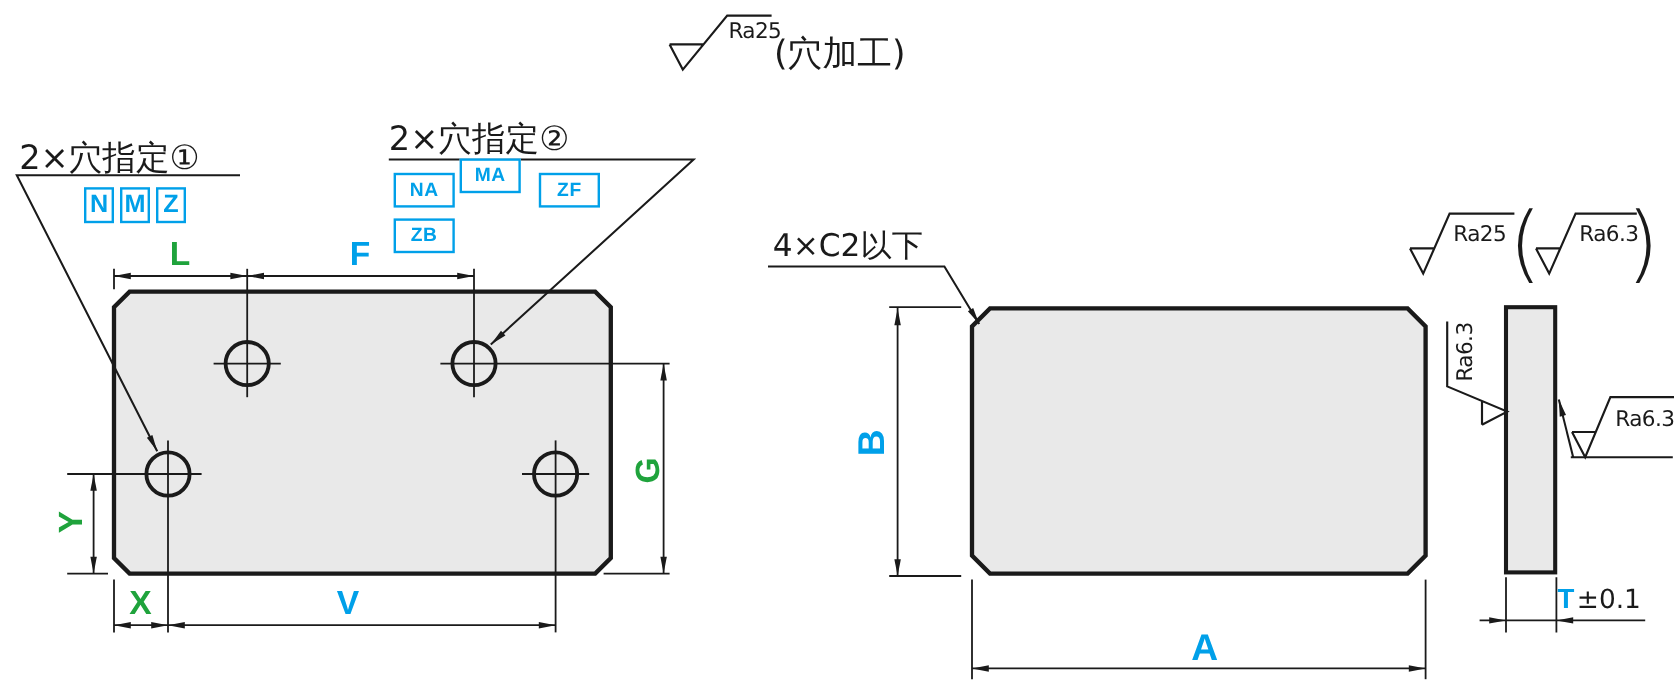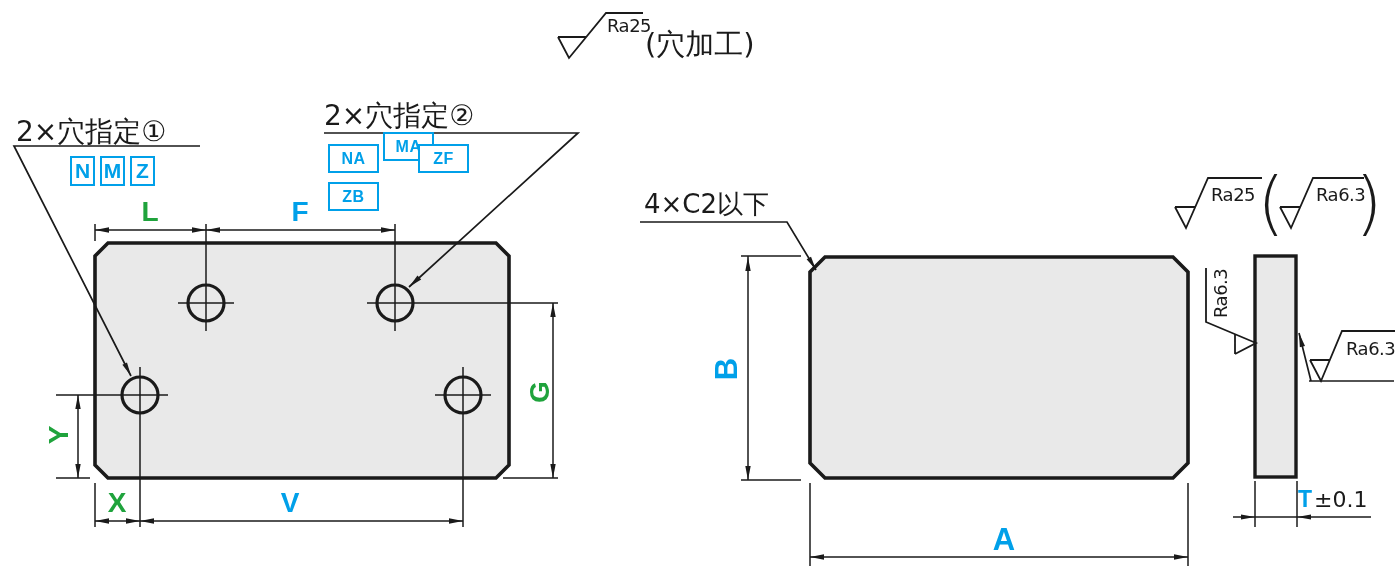--- a/index.html
+++ b/index.html
@@ -147,15 +147,15 @@
   <text class="cyan" x="1298" y="507" font-size="23" font-weight="bold">T</text>
   <text x="1314" y="507" font-size="22" class="jp">±0.1</text>
 </svg>
 
   <div class="opt-box opt-sm" style="left:70px;top:156px;">N</div>
   <div class="opt-box opt-sm" style="left:100px;top:156px;">M</div>
   <div class="opt-box opt-sm" style="left:130px;top:156px;">Z</div>
 
   <div class="opt-box opt-lg" style="left:328px;top:144px;">NA</div>
   <div class="opt-box opt-lg" style="left:383px;top:132px;">MA</div>
-  <div class="opt-box opt-lg" style="left:418px;top:144px;">ZF</div>
+  <div class="opt-box opt-lg" style="left:449px;top:144px;">ZF</div>
   <div class="opt-box opt-lg" style="left:328px;top:182px;">ZB</div>
 </div>
 
 </body></html>

